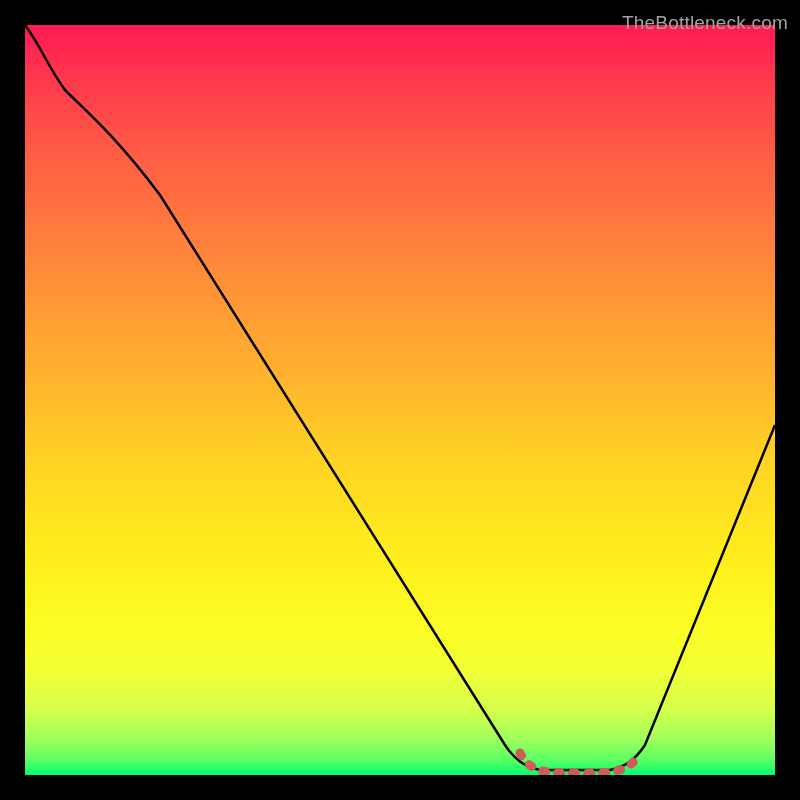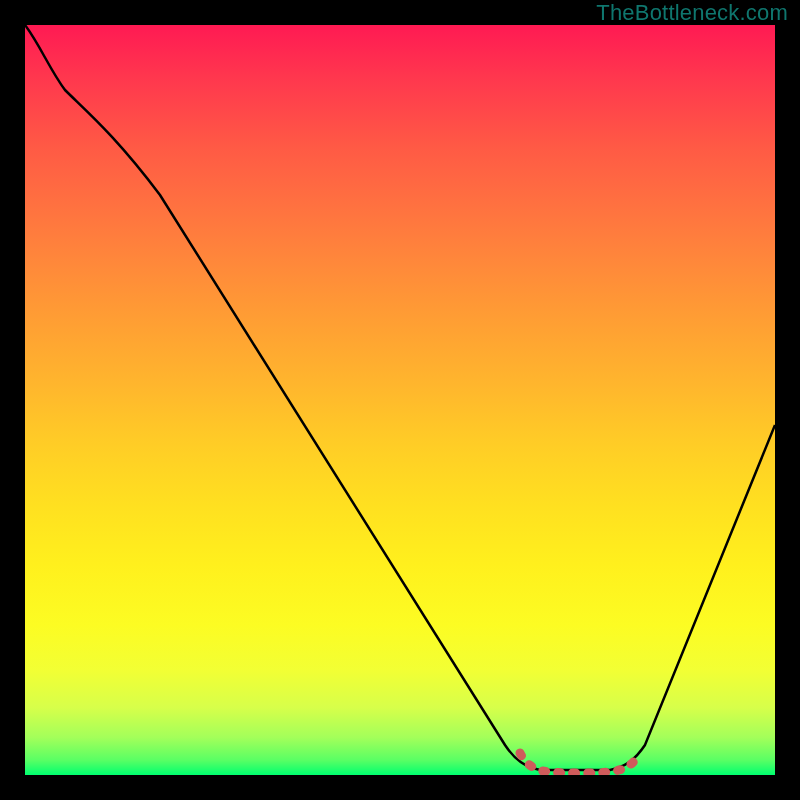--- a/index.html
+++ b/index.html
@@ -6,24 +6,24 @@
   body {
     width: 800px;
     height: 800px;
     background: #000;
     font-family: Arial, sans-serif;
     position: relative;
     overflow: hidden;
   }
   .watermark {
     position: absolute;
-    top: 0;
+    top: 12px;
     right: 12px;
-    color: #0f766e;
-    font-size: 22px;
+    color: #a3a3a3;
+    font-size: 19px;
     font-weight: 500;
     z-index: 10;
     letter-spacing: 0.2px;
   }
   .plot-area {
     position: absolute;
     left: 25px;
     top: 25px;
     width: 750px;
     height: 750px;

